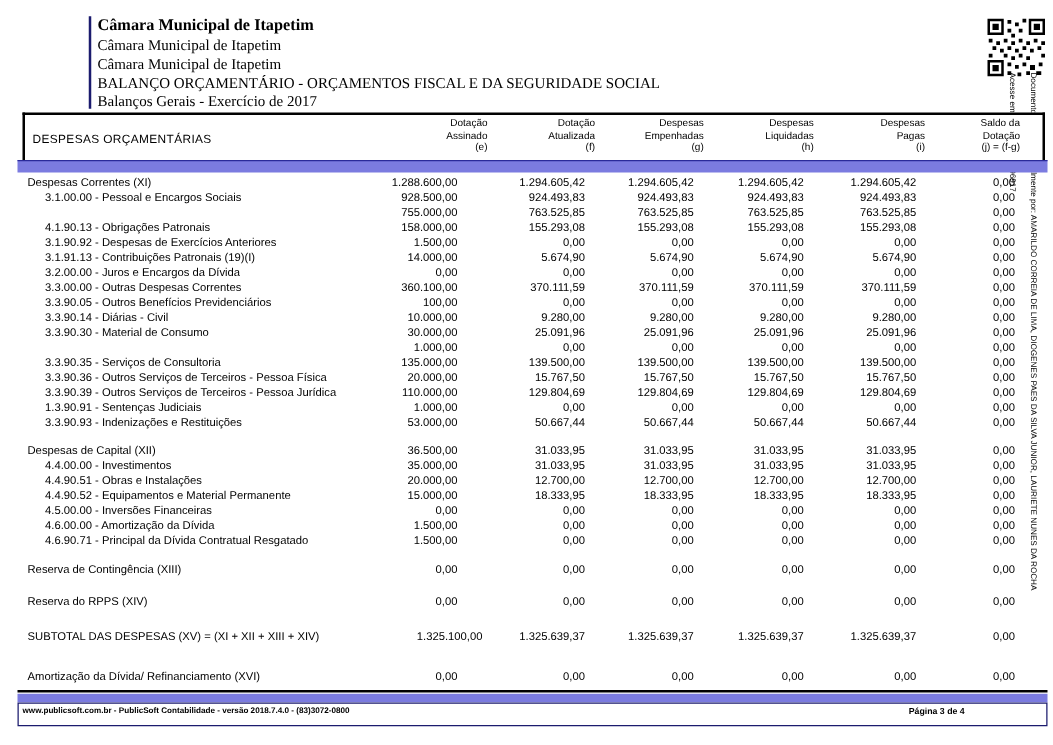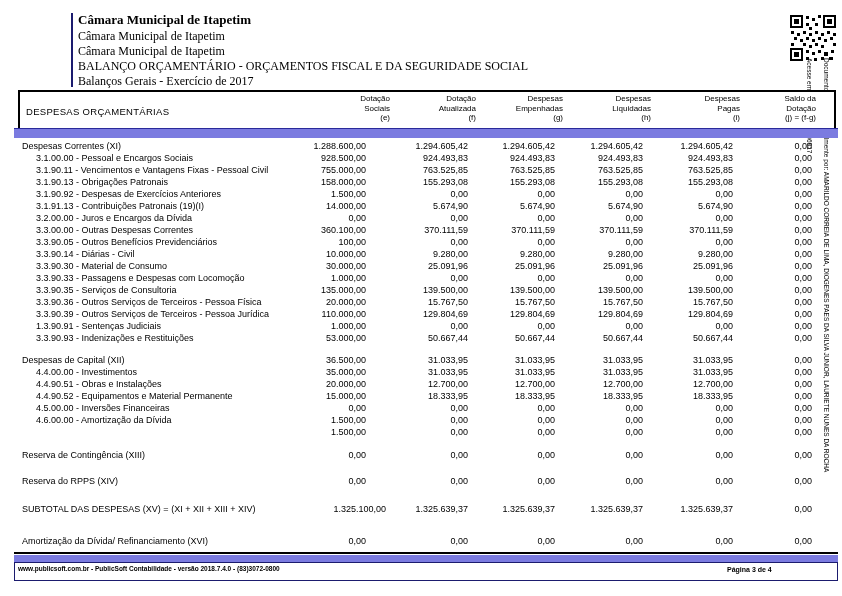--- a/index.html
+++ b/index.html
@@ -123,21 +123,21 @@
 </svg>
 
 <div class="abs vtext sig">Documento Assinado Digitalmente por: AMARILDO CORREIA DE LIMA, DIOGENES PAES DA SILVA JUNIOR, LAURIETE NUNES DA ROCHA</div>
 <div class="abs vtext acc">Acesse em: http://... 0710696917</div>
 
 <div class="abs hdr-box">
   <div class="axis-title">DESPESAS ORÇAMENTÁRIAS</div>
   <div id="col-heads">
       <div class="col-head" style="left: 274px;">
         <div>Dotação</div>
-        <div>Sociais</div>
+        <div>Assinado</div>
         <div>(e)</div>
       </div>
       <div class="col-head" style="left: 360px;">
         <div>Dotação</div>
         <div>Atualizada</div>
         <div>(f)</div>
       </div>
       <div class="col-head" style="left: 447px;">
         <div>Despesas</div>
         <div>Empenhadas</div>
@@ -175,30 +175,29 @@
     <div class="row indent">
       <span class="lbl">3.1.00.00 - Pessoal e Encargos Sociais</span>
       <span class="val" style="right: 454px;">928.500,00</span>
       <span class="val" style="right: 352px;">924.493,83</span>
       <span class="val" style="right: 265px;">924.493,83</span>
       <span class="val" style="right: 177px;">924.493,83</span>
       <span class="val" style="right: 87px;">924.493,83</span>
       <span class="val" style="right: 8px;">0,00</span>
     </div>
     <div class="row indent">
-      <span class="lbl">3.1.90.11 - Vencimentos e Vantagens Fixas - Pessoal Civil</span>
       <span class="val" style="right: 454px;">755.000,00</span>
       <span class="val" style="right: 352px;">763.525,85</span>
       <span class="val" style="right: 265px;">763.525,85</span>
       <span class="val" style="right: 177px;">763.525,85</span>
       <span class="val" style="right: 87px;">763.525,85</span>
       <span class="val" style="right: 8px;">0,00</span>
     </div>
     <div class="row indent">
-      <span class="lbl">3.1.90.13 - Obrigações Patronais</span>
+      <span class="lbl">4.1.90.13 - Obrigações Patronais</span>
       <span class="val" style="right: 454px;">158.000,00</span>
       <span class="val" style="right: 352px;">155.293,08</span>
       <span class="val" style="right: 265px;">155.293,08</span>
       <span class="val" style="right: 177px;">155.293,08</span>
       <span class="val" style="right: 87px;">155.293,08</span>
       <span class="val" style="right: 8px;">0,00</span>
     </div>
     <div class="row indent">
       <span class="lbl">3.1.90.92 - Despesas de Exercícios Anteriores</span>
       <span class="val" style="right: 454px;">1.500,00</span>
@@ -256,21 +255,20 @@
     <div class="row indent">
       <span class="lbl">3.3.90.30 - Material de Consumo</span>
       <span class="val" style="right: 454px;">30.000,00</span>
       <span class="val" style="right: 352px;">25.091,96</span>
       <span class="val" style="right: 265px;">25.091,96</span>
       <span class="val" style="right: 177px;">25.091,96</span>
       <span class="val" style="right: 87px;">25.091,96</span>
       <span class="val" style="right: 8px;">0,00</span>
     </div>
     <div class="row indent">
-      <span class="lbl">3.3.90.33 - Passagens e Despesas com Locomoção</span>
       <span class="val" style="right: 454px;">1.000,00</span>
       <span class="val" style="right: 352px;">0,00</span>
       <span class="val" style="right: 265px;">0,00</span>
       <span class="val" style="right: 177px;">0,00</span>
       <span class="val" style="right: 87px;">0,00</span>
       <span class="val" style="right: 8px;">0,00</span>
     </div>
     <div class="row indent">
       <span class="lbl">3.3.90.35 - Serviços de Consultoria</span>
       <span class="val" style="right: 454px;">135.000,00</span>
@@ -364,20 +362,21 @@
     <div class="row indent">
       <span class="lbl">4.6.00.00 - Amortização da Dívida</span>
       <span class="val" style="right: 454px;">1.500,00</span>
       <span class="val" style="right: 352px;">0,00</span>
       <span class="val" style="right: 265px;">0,00</span>
       <span class="val" style="right: 177px;">0,00</span>
       <span class="val" style="right: 87px;">0,00</span>
       <span class="val" style="right: 8px;">0,00</span>
     </div>
     <div class="row indent">
+      <span class="lbl">4.6.90.71 - Principal da Dívida Contratual Resgatado</span>
       <span class="val" style="right: 454px;">1.500,00</span>
       <span class="val" style="right: 352px;">0,00</span>
       <span class="val" style="right: 265px;">0,00</span>
       <span class="val" style="right: 177px;">0,00</span>
       <span class="val" style="right: 87px;">0,00</span>
       <span class="val" style="right: 8px;">0,00</span>
     </div>
     <div class="row" style="margin-top: 11px;">
       <span class="lbl">Reserva de Contingência (XIII)</span>
       <span class="val" style="right: 454px;">0,00</span>

